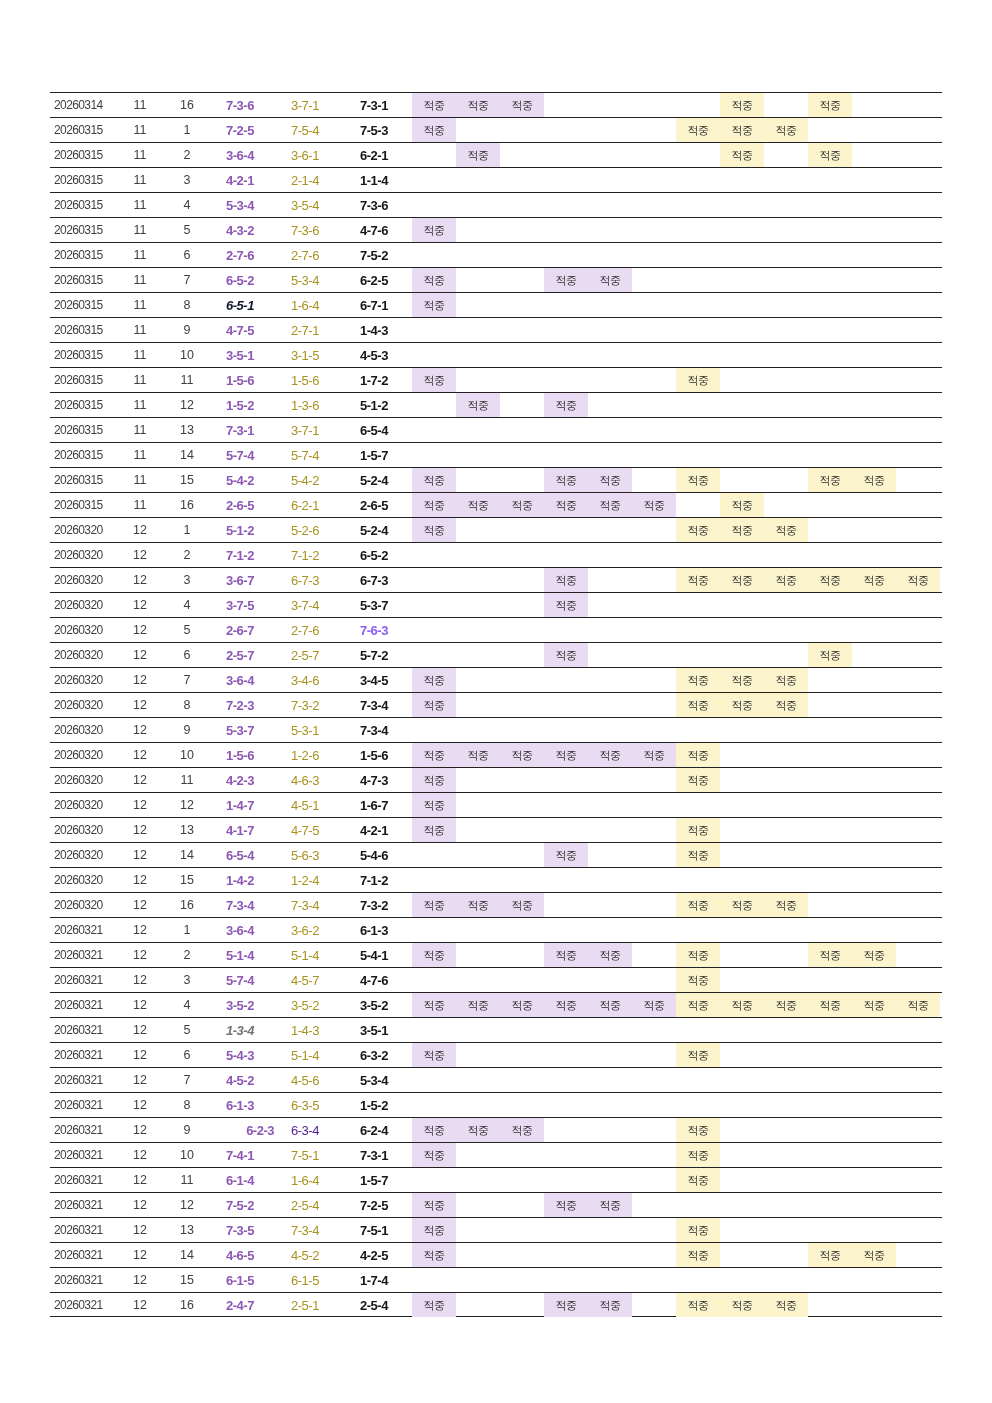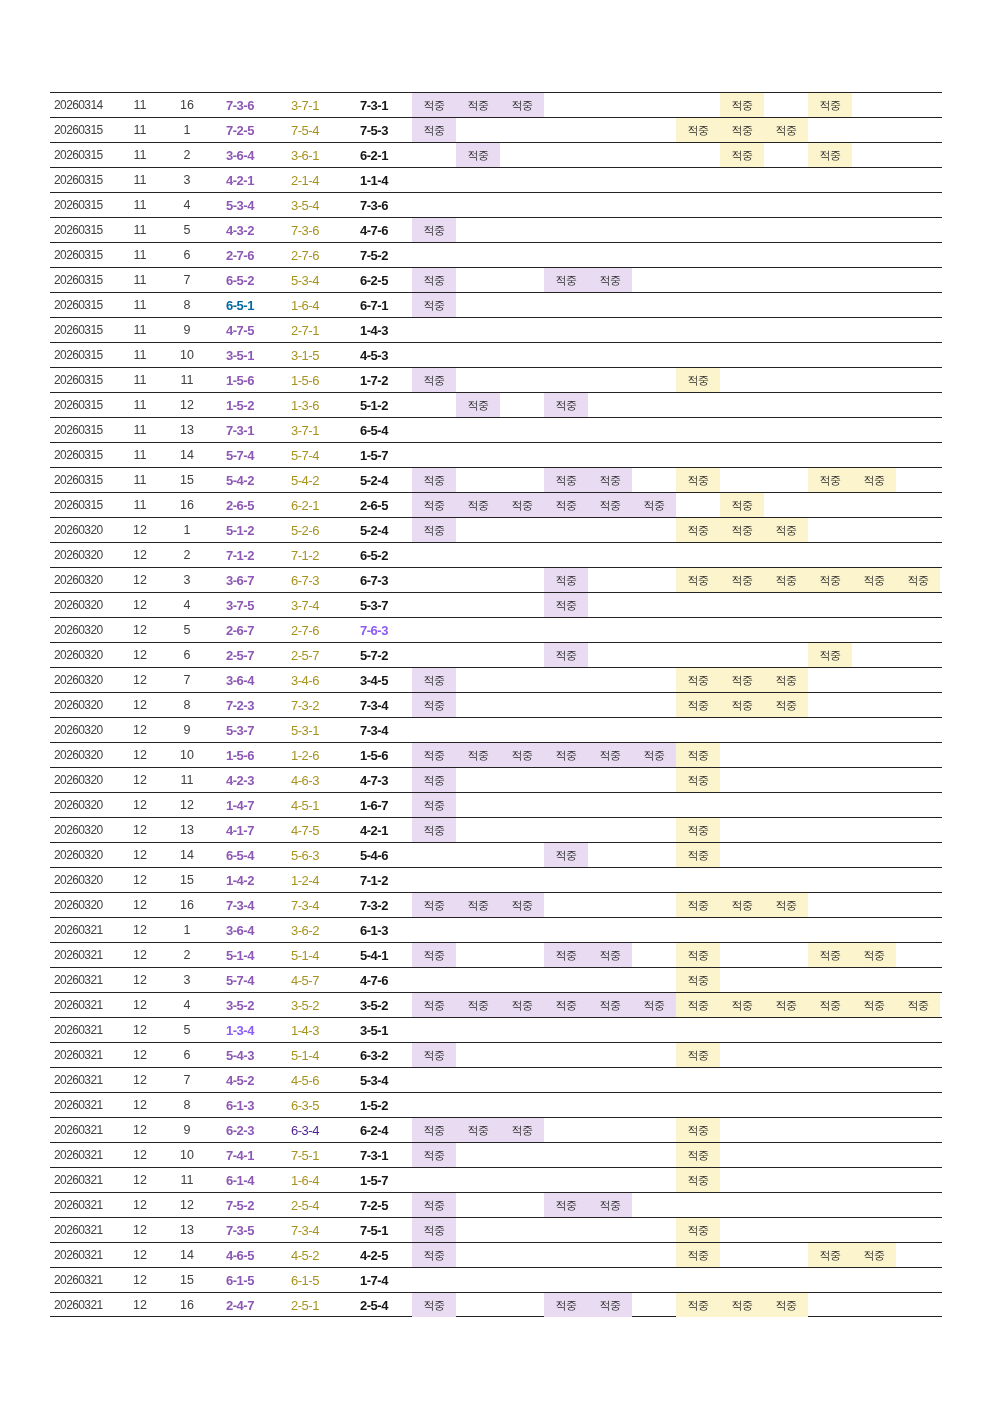--- a/index.html
+++ b/index.html
@@ -197,21 +197,21 @@
       <div class="badge"></div>
       <div class="badge"></div>
       <div class="badge"></div>
       <div class="badge"></div>
       <div class="badge"></div>
     </div>
     <div class="row">
       <div class="cell date-cell" style="color: rgb(62, 62, 62);">20260315</div>
       <div class="cell round-cell" style="color: rgb(62, 62, 62);">11</div>
       <div class="cell seq-cell" style="color: rgb(62, 62, 62);">8</div>
-      <div class="cell combo1" style="color: #0369a1;">6-5-1</div>
+      <div class="cell combo1" style="color: #0f172a; font-style: italic;">6-5-1</div>
       <div class="cell combo2" style="color: rgb(168, 146, 31);">1-6-4</div>
       <div class="cell combo3" style="color: rgb(22, 22, 22);">6-7-1</div>
       <div class="badge" style="background: rgb(233, 220, 242);">적중</div>
       <div class="badge"></div>
       <div class="badge"></div>
       <div class="badge"></div>
       <div class="badge"></div>
       <div class="badge"></div>
       <div class="badge"></div>
       <div class="badge"></div>
@@ -777,21 +777,21 @@
       <div class="badge" style="background: rgb(252, 244, 205);">적중</div>
       <div class="badge" style="background: rgb(252, 244, 205);">적중</div>
       <div class="badge" style="background: rgb(252, 244, 205);">적중</div>
       <div class="badge" style="background: rgb(252, 244, 205);">적중</div>
       <div class="badge" style="background: rgb(252, 244, 205);">적중</div>
     </div>
     <div class="row">
       <div class="cell date-cell" style="color: rgb(62, 62, 62);">20260321</div>
       <div class="cell round-cell" style="color: rgb(62, 62, 62);">12</div>
       <div class="cell seq-cell" style="color: rgb(62, 62, 62);">5</div>
-      <div class="cell combo1" style="color: #8b5cf6;">1-3-4</div>
+      <div class="cell combo1" style="color: #737373; font-style: italic;">1-3-4</div>
       <div class="cell combo2" style="color: rgb(168, 146, 31);">1-4-3</div>
       <div class="cell combo3" style="color: rgb(22, 22, 22);">3-5-1</div>
       <div class="badge"></div>
       <div class="badge"></div>
       <div class="badge"></div>
       <div class="badge"></div>
       <div class="badge"></div>
       <div class="badge"></div>
       <div class="badge"></div>
       <div class="badge"></div>
@@ -857,21 +857,21 @@
       <div class="badge"></div>
       <div class="badge"></div>
       <div class="badge"></div>
       <div class="badge"></div>
       <div class="badge"></div>
     </div>
     <div class="row">
       <div class="cell date-cell" style="color: rgb(62, 62, 62);">20260321</div>
       <div class="cell round-cell" style="color: rgb(62, 62, 62);">12</div>
       <div class="cell seq-cell" style="color: rgb(62, 62, 62);">9</div>
-      <div class="cell combo1" style="color: rgb(141, 88, 181);">6-2-3</div>
+      <div class="cell combo1" style="color: rgb(141, 88, 181); text-align: right;">6-2-3</div>
       <div class="cell combo2" style="color: #4c1d95;">6-3-4</div>
       <div class="cell combo3" style="color: rgb(22, 22, 22);">6-2-4</div>
       <div class="badge" style="background: rgb(233, 220, 242);">적중</div>
       <div class="badge" style="background: rgb(233, 220, 242);">적중</div>
       <div class="badge" style="background: rgb(233, 220, 242);">적중</div>
       <div class="badge"></div>
       <div class="badge"></div>
       <div class="badge"></div>
       <div class="badge" style="background: rgb(252, 244, 205);">적중</div>
       <div class="badge"></div>

